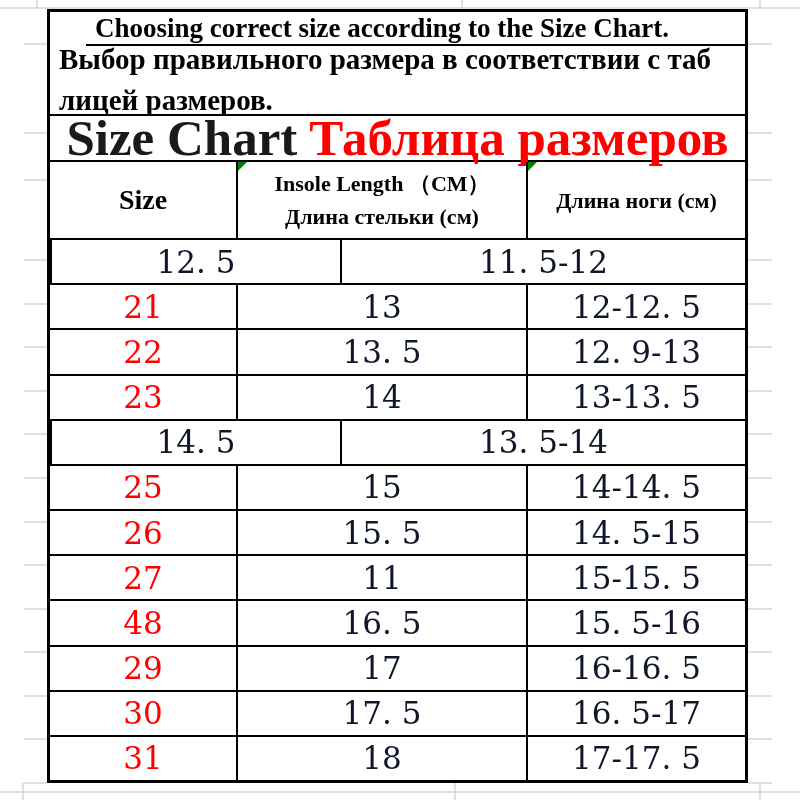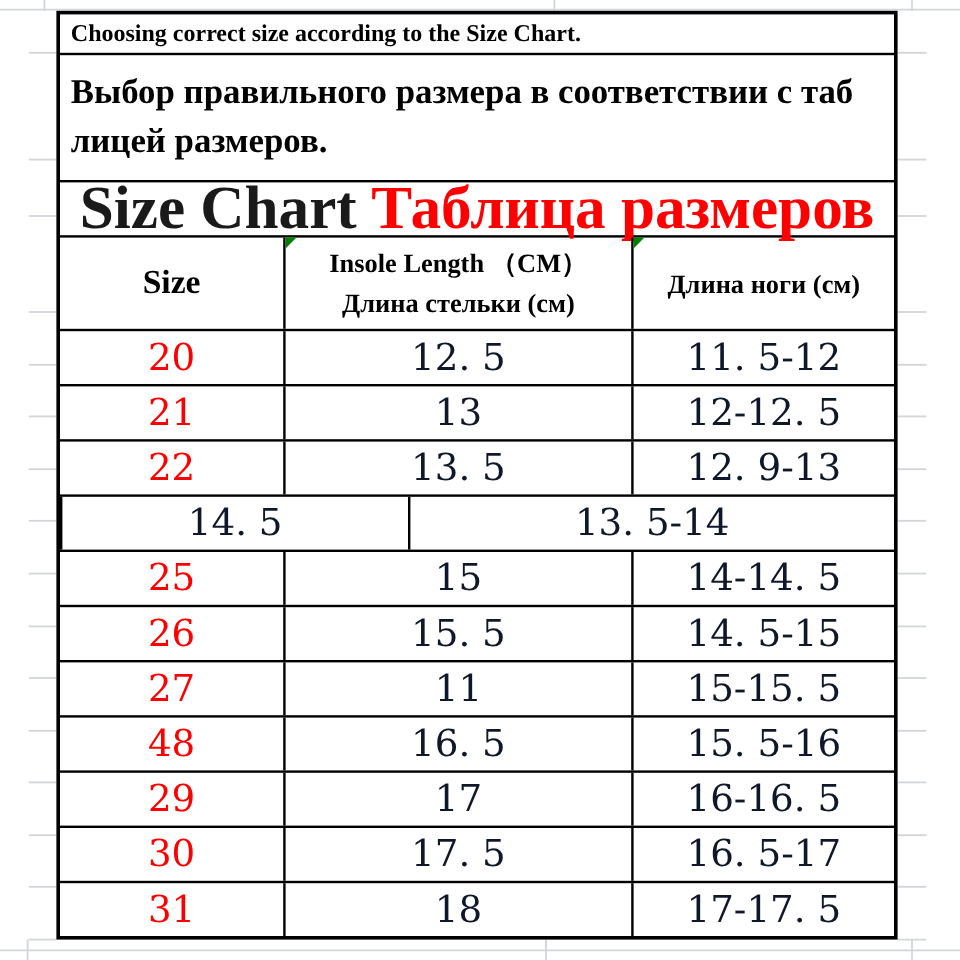--- a/index.html
+++ b/index.html
@@ -10,24 +10,24 @@
   svg.bg { position:absolute; left:0; top:0; }
   .size-table {
     position:absolute; left:47px; top:9px; width:701px; height:774px;
     background:#ffffff; border:3px solid #000; box-sizing:border-box;
     display:flex; flex-direction:column;
   }
   .row { box-sizing:border-box; }
   .r-en {
     height:34px; border-bottom:2px solid #000;
     display:flex; align-items:center; padding-left:9px;
-    font-weight:bold; font-size:20px; color:#000; white-space:nowrap;
+    font-weight:bold; font-size:27px; color:#000; white-space:nowrap;margin-left:36px;
   }
   .r-ru {
-    height:106px; border-bottom:2px solid #000;
+    height:70px; border-bottom:2px solid #000;
     display:flex; align-items:center; padding-left:9px;
     font-weight:bold; font-size:29px; line-height:41px; color:#000;
   }
   .r-title {
     height:46px; border-bottom:2px solid #000;
     display:flex; align-items:center; justify-content:center; gap:12px;
     font-weight:bold; font-size:51px; white-space:nowrap;
   }
   .r-title .t-en { color:#1a1a1a; }
   .r-title .t-ru { color:#ff0000; }
@@ -124,23 +124,20 @@
         <div class="head-line">Длина стельки (см)</div>
       </div>
       <div class="c c3">
         <span class="tri"></span>
         <div class="head-line">Длина ноги (см)</div>
       </div>
     </div>
 
     <div id="rows" style="flex:1; display:flex; flex-direction:column;">
         <div class="row r-data">
-          <div class="c c1">
-            <span class="num red">20</span>
-          </div>
           <div class="c c2">
             <span class="num">12. 5</span>
           </div>
           <div class="c c3">
             <span class="num">11. 5-12</span>
           </div>
         </div>
         <div class="row r-data">
           <div class="c c1">
             <span class="num red">21</span>
@@ -154,20 +151,31 @@
         </div>
         <div class="row r-data">
           <div class="c c1">
             <span class="num red">22</span>
           </div>
           <div class="c c2">
             <span class="num">13. 5</span>
           </div>
           <div class="c c3">
             <span class="num">12. 9-13</span>
+          </div>
+        </div>
+        <div class="row r-data">
+          <div class="c c1">
+            <span class="num red">23</span>
+          </div>
+          <div class="c c2">
+            <span class="num">14</span>
+          </div>
+          <div class="c c3">
+            <span class="num">13-13. 5</span>
           </div>
         </div>
         <div class="row r-data">
           <div class="c c2">
             <span class="num">14. 5</span>
           </div>
           <div class="c c3">
             <span class="num">13. 5-14</span>
           </div>
         </div>

